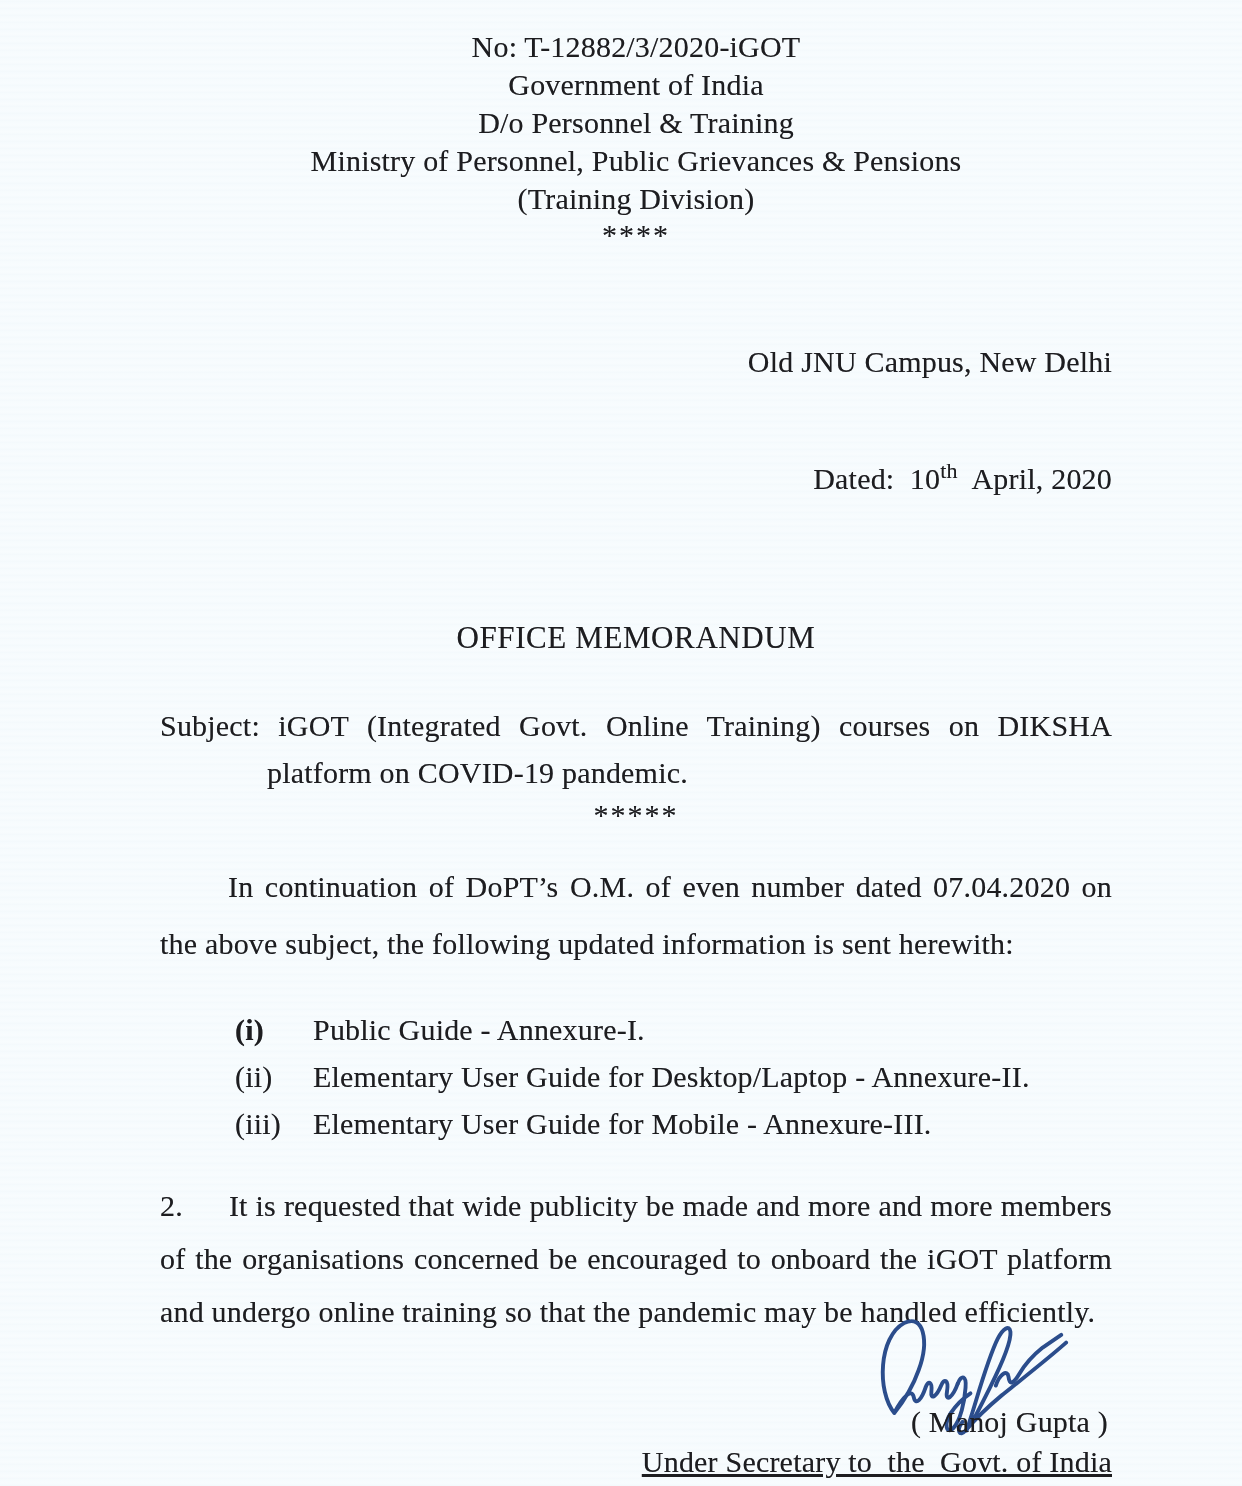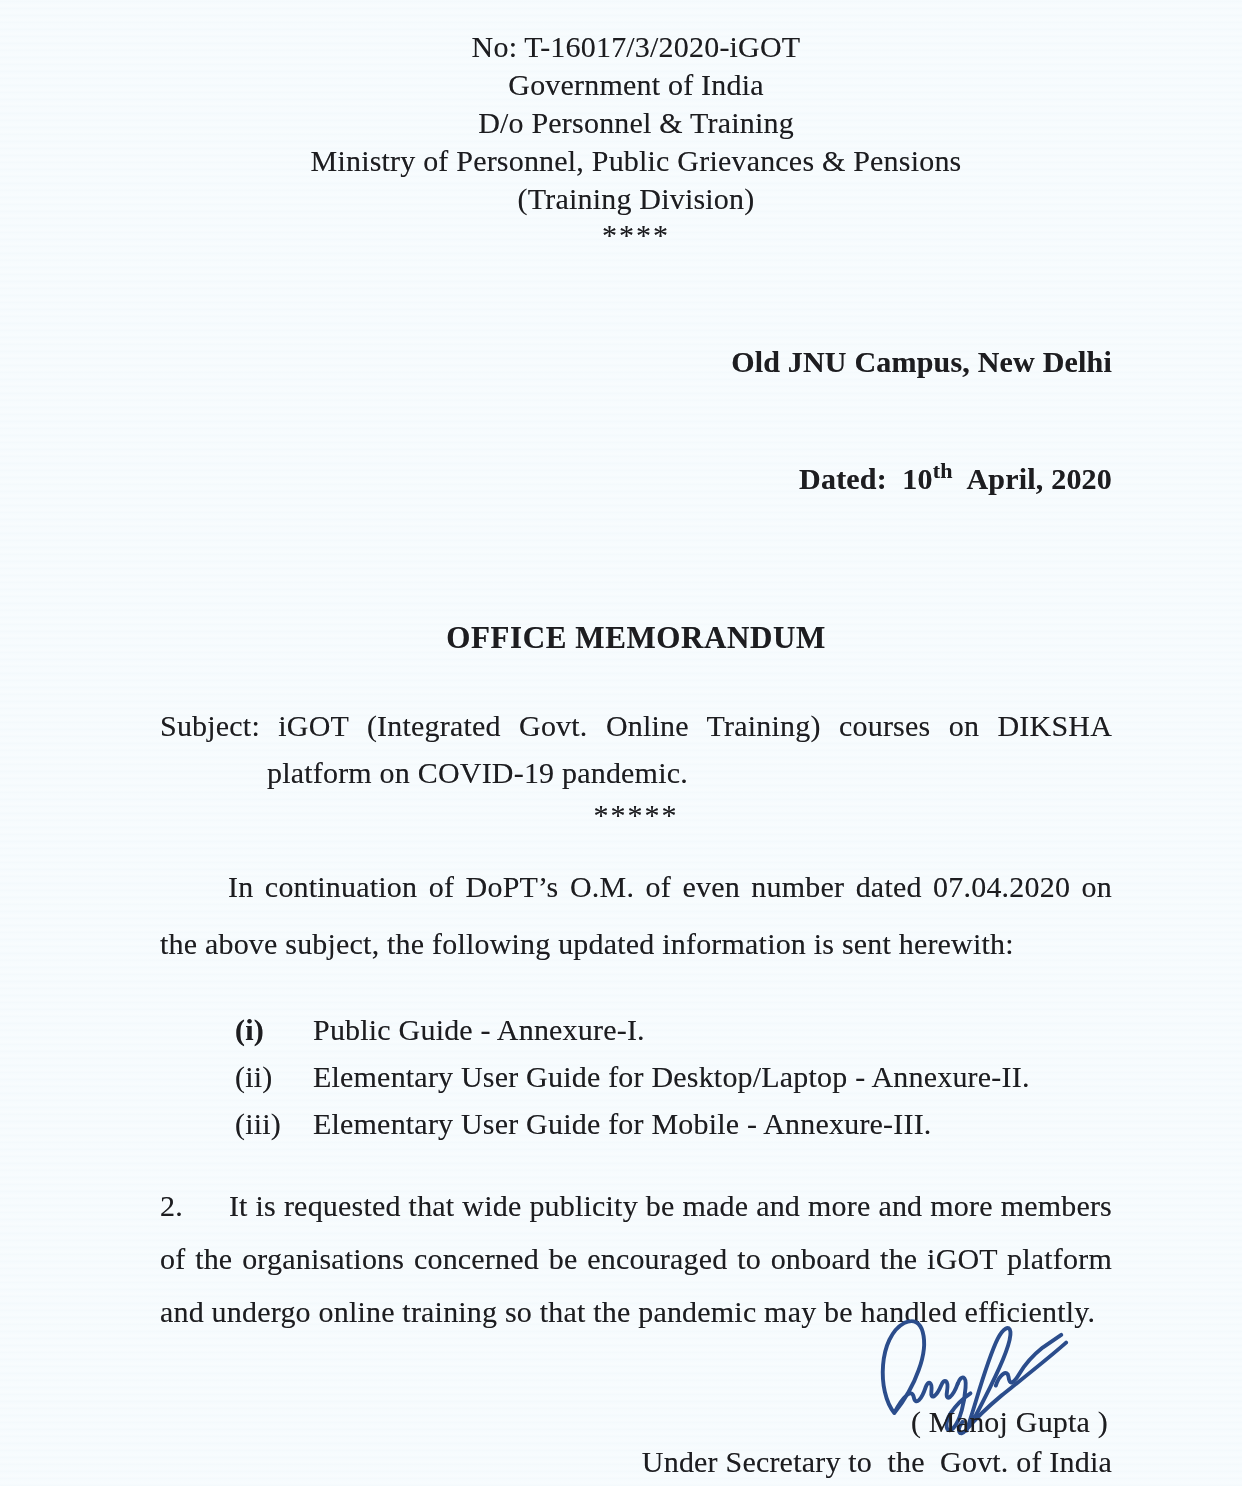--- a/index.html
+++ b/index.html
@@ -30,31 +30,30 @@
     text-align: center;
     line-height: 34px;
     letter-spacing: 2px;
     font-size: 30px;
   }
   .dateline {
     margin-top: 12px;
     text-align: right;
     line-height: 39px;
     white-space: pre-wrap;
-    font-weight: bold;
   }
   .dateline sup {
     font-size: 22px;
     vertical-align: super;
     line-height: 0;
   }
   .memo-title {
     margin-top: 44px;
     text-align: center;
-    font-weight: bold;
+    font-weight: normal;
     font-size: 31px;
     letter-spacing: 0.6px;
   }
   .subject {
     margin-top: 46px;
     line-height: 47px;
   }
   .subject-line1 {
     display: block;
     text-align: justify;
@@ -94,29 +93,29 @@
   }
   .signature-svg {
     display: block;
     margin-left: auto;
     margin-right: 42px;
     margin-bottom: -36px;
     width: 205px;
     height: 138px;
   }
   .sign-name { line-height: 40px; padding-right: 4px; }
-  .sign-designation { line-height: 40px; white-space: pre-wrap; }
+  .sign-designation { line-height: 40px; white-space: pre-wrap; text-decoration: underline; }
 </style>
 </head>
 <body>
 
 <div class="page">
 
   <div class="header-block centered">
-    <div>No: T-16017/3/2020-iGOT</div>
+    <div>No: T-12882/3/2020-iGOT</div>
     <div>Government of India</div>
     <div>D/o Personnel &amp; Training</div>
     <div>Ministry of Personnel, Public Grievances &amp; Pensions</div>
     <div>(Training Division)</div>
     <div class="stars">****</div>
   </div>
 
   <div class="dateline">
     <div>Old JNU Campus, New Delhi</div>
     <div><span>Dated:  10</span><sup>th</sup><span>  April, 2020</span></div>

